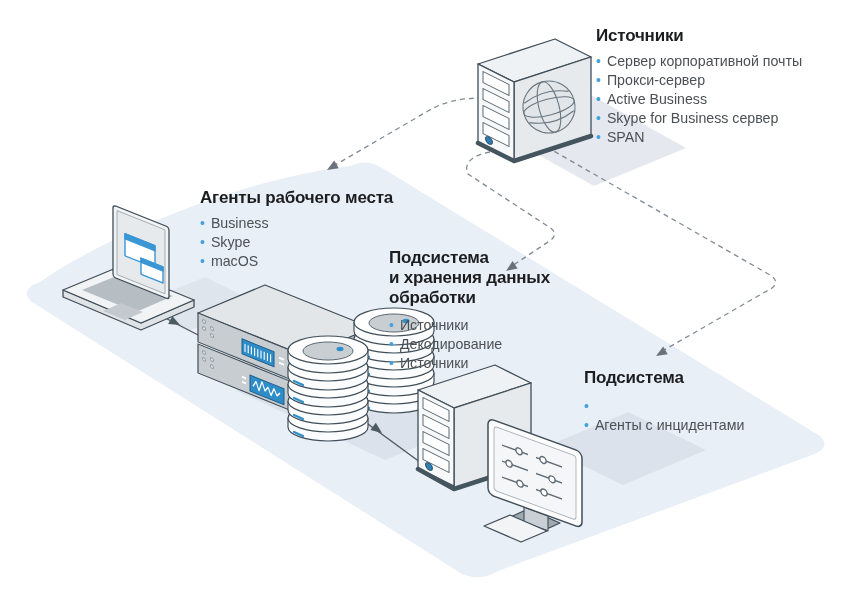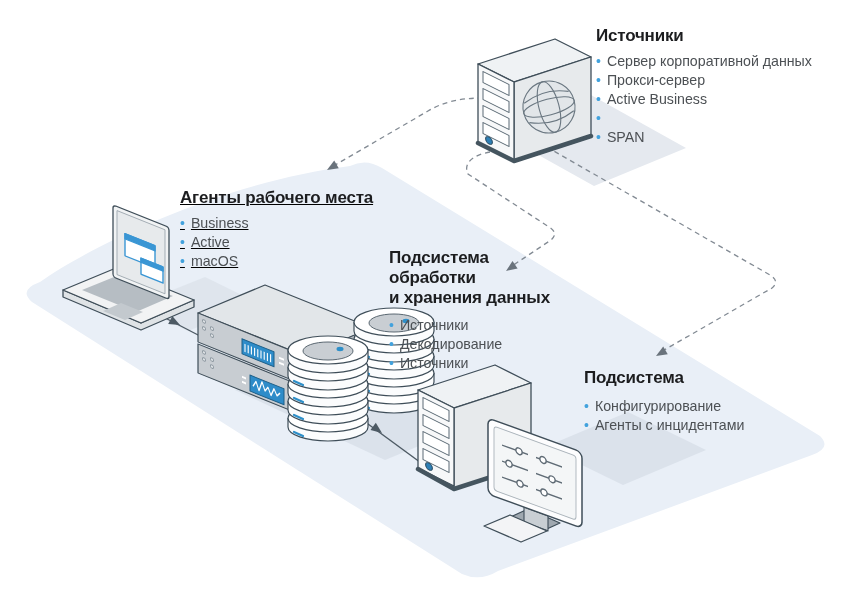--- a/index.html
+++ b/index.html
@@ -226,63 +226,64 @@
     </g>
     <path d="M 484,526 L 521,542 L 547,531 L 510,515 Z" fill="#f3f4f6" stroke-width="1.3"></path>
   </g>
 </svg>
 
 <div class="label-block" style="left:596px;top:26px;">
   <div class="lb-title">Источники</div>
   <div class="lb-items">
     <div class="lb-item">
           <span class="bullet">•</span>
-          <span>Сервер корпоративной данных</span>
+          <span>Сервер корпоративной почты</span>
         </div>
     <div class="lb-item">
           <span class="bullet">•</span>
           <span>Прокси-сервер</span>
         </div>
     <div class="lb-item">
           <span class="bullet">•</span>
           <span>Active Business</span>
         </div>
     <div class="lb-item">
           <span class="bullet">•</span>
+          <span>Skype for Business сервер</span>
         </div>
     <div class="lb-item">
           <span class="bullet">•</span>
           <span>SPAN</span>
         </div>
   </div>
 </div>
 
-<div class="label-block" style="left:180px;top:188px;text-decoration:underline;">
+<div class="label-block" style="left:200px;top:188px;">
   <div class="lb-title">Агенты рабочего места</div>
   <div class="lb-items">
     <div class="lb-item">
           <span class="bullet">•</span>
           <span>Business</span>
         </div>
     <div class="lb-item">
           <span class="bullet">•</span>
-          <span>Active</span>
+          <span>Skype</span>
         </div>
     <div class="lb-item">
           <span class="bullet">•</span>
           <span>macOS</span>
         </div>
   </div>
 </div>
 
 <div class="label-block" style="left:389px;top:248px;">
   <div class="lb-title">
     <div>Подсистема</div>
+    <div>и хранения данных</div>
     <div>обработки</div>
-    <div>и хранения данных</div>
   </div>
   <div class="lb-items" style="margin-top:8px;">
     <div class="lb-item">
           <span class="bullet">•</span>
           <span>Источники</span>
         </div>
     <div class="lb-item">
           <span class="bullet">•</span>
           <span>Декодирование</span>
         </div>
@@ -293,21 +294,20 @@
   </div>
 </div>
 
 <div class="label-block" style="left:584px;top:368px;">
   <div class="lb-title">
     <div>Подсистема</div>
   </div>
   <div class="lb-items" style="margin-top:9px;">
     <div class="lb-item">
           <span class="bullet">•</span>
-          <span>Конфигурирование</span>
         </div>
     <div class="lb-item">
           <span class="bullet">•</span>
           <span>Агенты с инцидентами</span>
         </div>
   </div>
 </div>
 
 </div>
 

